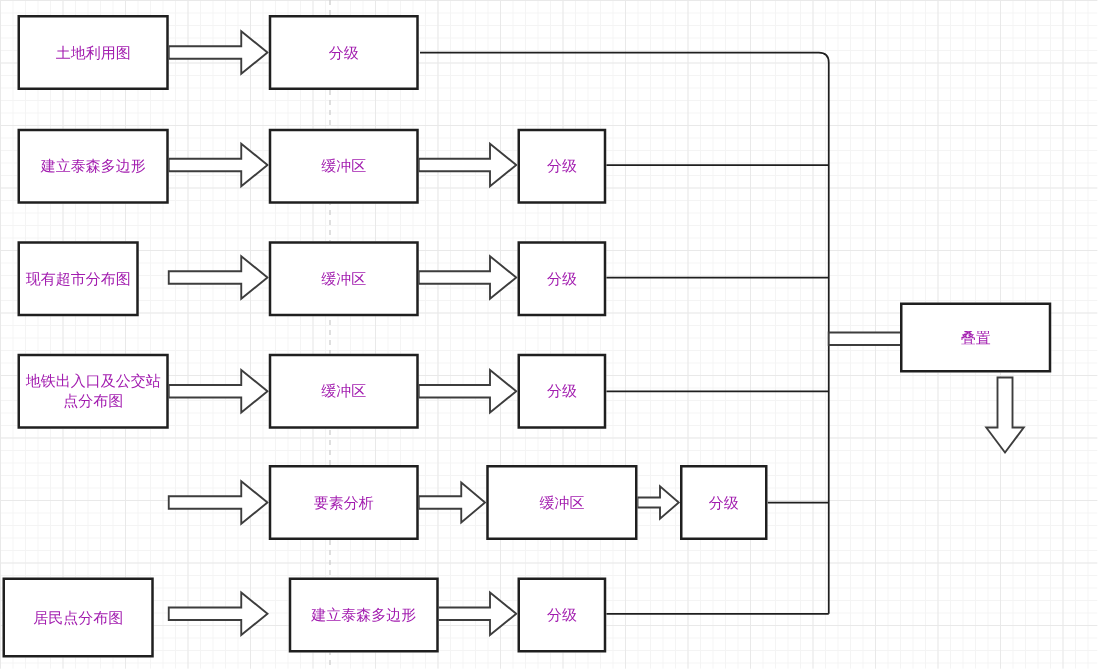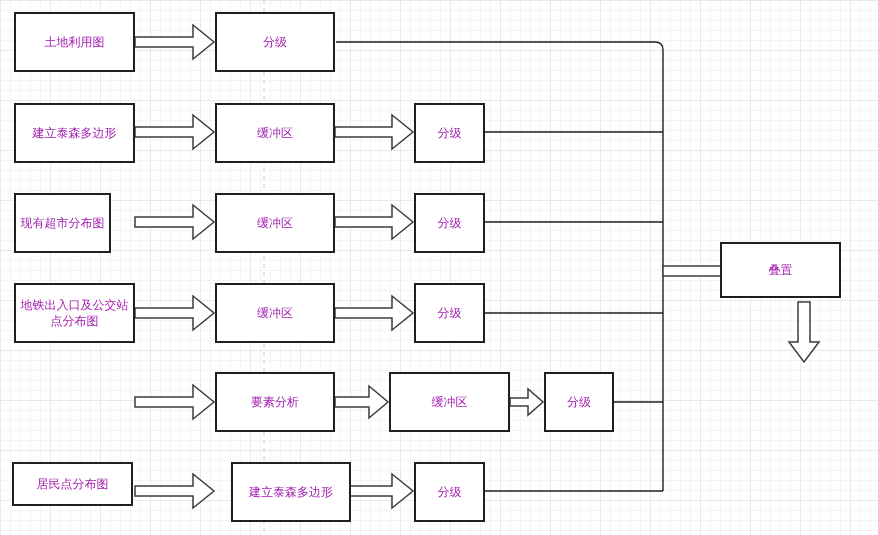--- a/index.html
+++ b/index.html
@@ -67,21 +67,21 @@
 
     <polygon points="663,266 722,266 722,254 743,271 722,288 722,276 663,276" fill="#ffffff" stroke="#3d3d3d" stroke-width="1.5"></polygon>
 
     <polygon points="798,302 798,342 789,342 804,362 819,342 810,342 810,302" fill="#ffffff" stroke="#3d3d3d" stroke-width="1.5"></polygon>
   </svg>
 
   <div class="node" style="left:14px;top:12px;width:121px;height:60px">土地利用图</div>
   <div class="node" style="left:14px;top:103px;width:121px;height:60px">建立泰森多边形</div>
   <div class="node" style="left:14px;top:193px;width:97px;height:60px">现有超市分布图</div>
   <div class="node" style="left:14px;top:283px;width:121px;height:60px">地铁出入口及公交站点分布图</div>
-  <div class="node" style="left:12px;top:462px;width:121px;height:44px">居民点分布图</div>
+  <div class="node" style="left:2px;top:462px;width:121px;height:64px">居民点分布图</div>
 
   <div class="node" style="left:215px;top:12px;width:120px;height:60px">分级</div>
   <div class="node" style="left:215px;top:103px;width:120px;height:60px">缓冲区</div>
   <div class="node" style="left:215px;top:193px;width:120px;height:60px">缓冲区</div>
   <div class="node" style="left:215px;top:283px;width:120px;height:60px">缓冲区</div>
   <div class="node" style="left:215px;top:372px;width:120px;height:60px">要素分析</div>
   <div class="node" style="left:231px;top:462px;width:120px;height:60px">建立泰森多边形</div>
 
   <div class="node" style="left:414px;top:103px;width:71px;height:60px">分级</div>
   <div class="node" style="left:414px;top:193px;width:71px;height:60px">分级</div>

